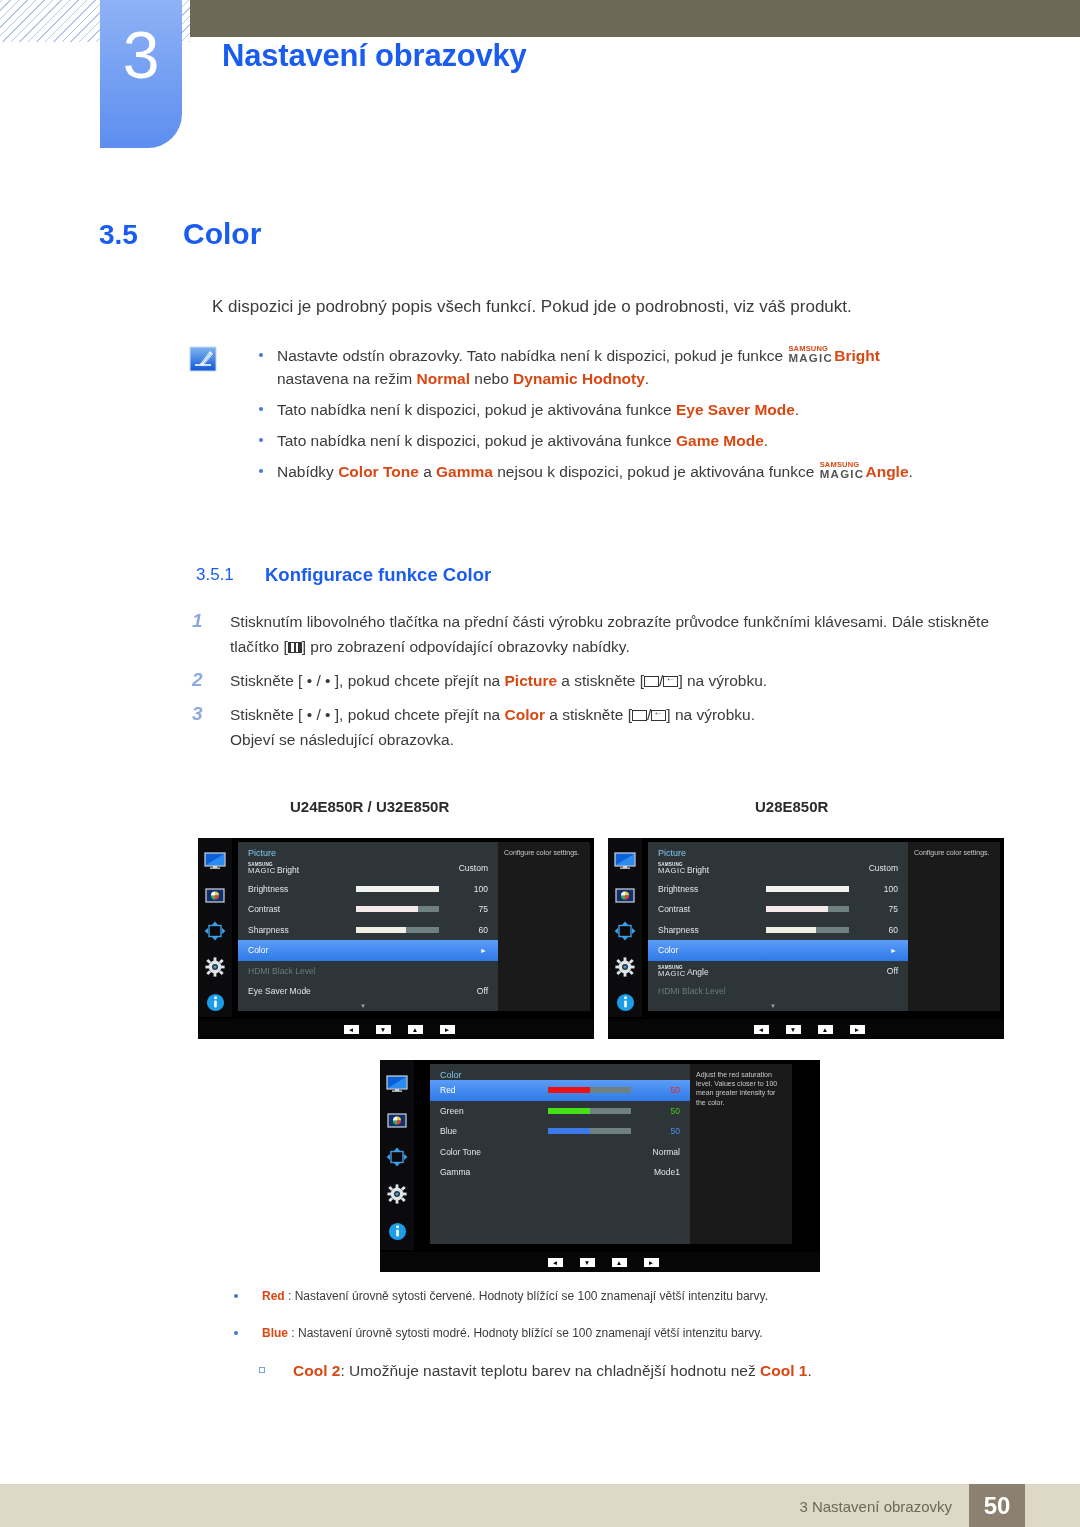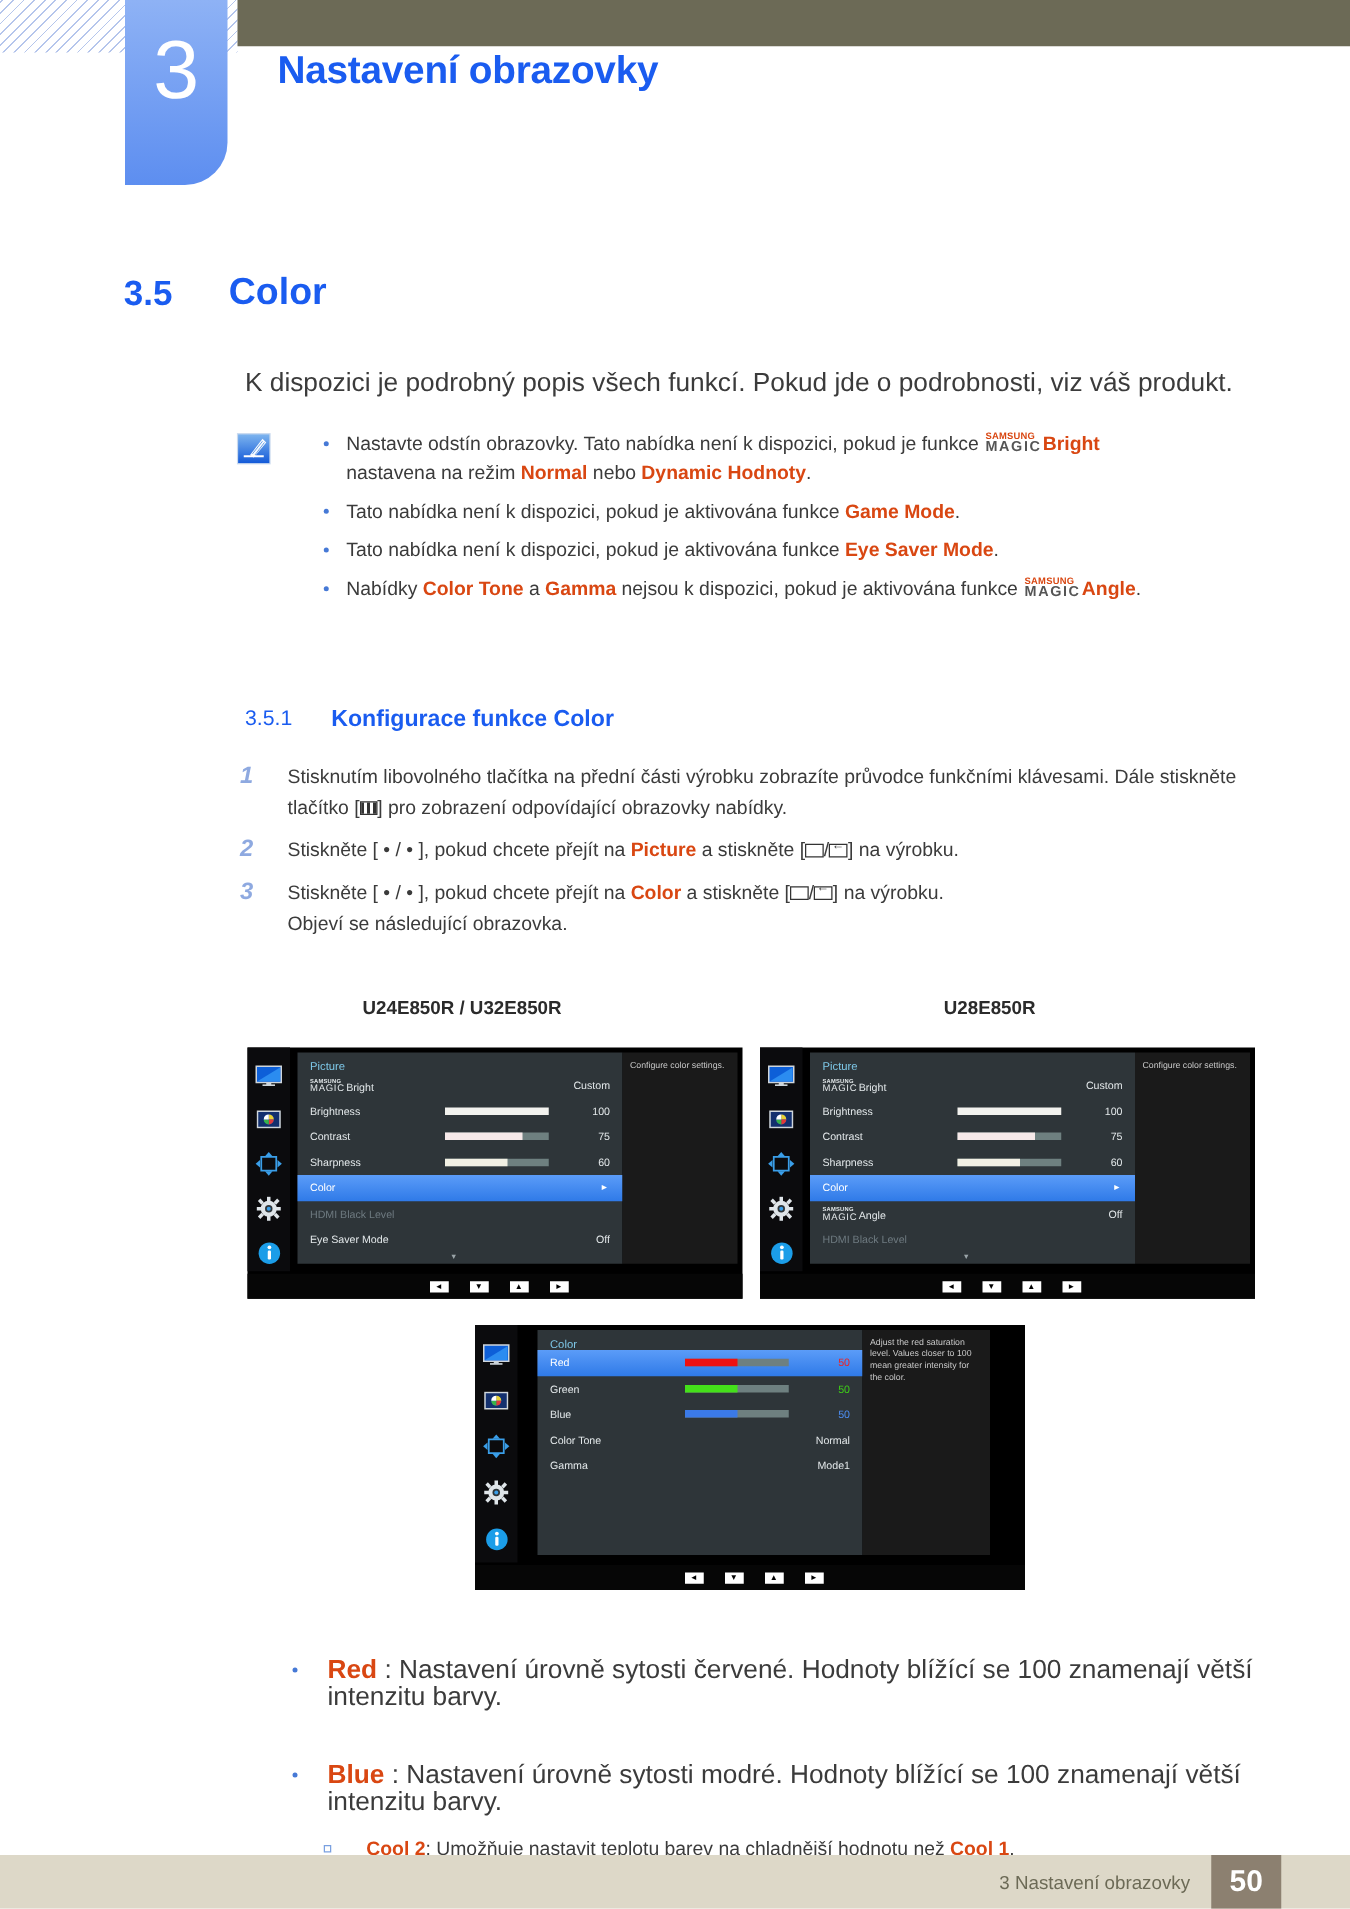--- a/index.html
+++ b/index.html
@@ -45,22 +45,22 @@
     position:absolute; left:99px; top:219px;
     color:#1a5cf0; font-size:28px; font-weight:bold;
   }
   .sec-title {
     position:absolute; left:183px; top:217px;
     color:#1a5cf0; font-size:30px; font-weight:bold;
   }
 
   
   .intro {
-    position:absolute; left:196px; top:297px; width:800px;
-    font-size:21px; line-height:20px;
+    position:absolute; left:212px; top:297px; width:800px;
+    font-size:17px; line-height:20px;
   }
 
   .note-icon {
     position:absolute; left:189px; top:346px; width:28px; height:26px;
   }
 
   .notelist { position:absolute; left:250px; top:344px; width:760px; }
   .notelist .li {
     position:relative; padding-left:27px;
     font-size:15.5px; line-height:23px; margin-bottom:8px;
@@ -176,21 +176,21 @@
   .magic-osd { display:inline-block; position:relative; top:0; }
   .magic-osd .m1 { display:block; font-size:4.6px; line-height:5px;
                    letter-spacing:.2px; font-weight:bold; }
   .magic-osd .m2 { display:block; font-size:7.6px; line-height:7.5px;
                    letter-spacing:.6px; }
 
   
   .botlist { position:absolute; left:225px; top:1285px; width:800px; }
   .botlist .li {
     position:relative; padding-left:37px;
-    font-size:21px; line-height:22px; margin-bottom:15px;margin-top:40px;
+    font-size:12px; line-height:22px; margin-bottom:15px;
   }
   .botlist .li .bul {
     position:absolute; left:9px; top:9px; width:4px; height:4px;
     background:#4679d6; border-radius:50%;
   }
   .botlist .sub {
     position:relative; padding-left:68px; margin-top:16px;
     font-size:15.5px; line-height:22px;
   }
   .botlist .sub .sq {
@@ -241,24 +241,24 @@
     <path d="M11 18 L21 5 L24 8 L14 20 Z" fill="#fff" opacity=".95"></path>
     <path d="M13 17 L21 7 M15 18 L22.5 8" stroke="#6ba3e8" stroke-width=".8"></path>
   </svg>
 </div>
 
 <div class="notelist">
   <div class="li">
     <span class="bul"></span><span>Nastavte odstín obrazovky. Tato nabídka není k dispozici, pokud je funkce </span><span class="magic"><span class="s1">SAMSUNG</span><span class="s2">MAGIC</span></span><span class="magicword">Bright</span><br><span>nastavena na režim </span><span class="hl">Normal</span><span> nebo </span><span class="hl">Dynamic Hodnoty</span><span>.</span>
   </div>
   <div class="li">
+    <span class="bul"></span><span>Tato nabídka není k dispozici, pokud je aktivována funkce </span><span class="hl">Eye Saver Mode</span><span>.</span>
+  </div>
+  <div class="li">
     <span class="bul"></span><span>Tato nabídka není k dispozici, pokud je aktivována funkce </span><span class="hl">Game Mode</span><span>.</span>
-  </div>
-  <div class="li">
-    <span class="bul"></span><span>Tato nabídka není k dispozici, pokud je aktivována funkce </span><span class="hl">Eye Saver Mode</span><span>.</span>
   </div>
   <div class="li">
     <span class="bul"></span><span>Nabídky </span><span class="hl">Color Tone</span><span> a </span><span class="hl">Gamma</span><span> nejsou k dispozici, pokud je aktivována funkce </span><span class="magic"><span class="s1">SAMSUNG</span><span class="s2">MAGIC</span></span><span class="magicword">Angle</span><span>.</span>
   </div>
 </div>
 
 <div class="sub-num">3.5.1</div>
 <div class="sub-title">Konfigurace funkce Color</div>
 
 <div class="steps">

